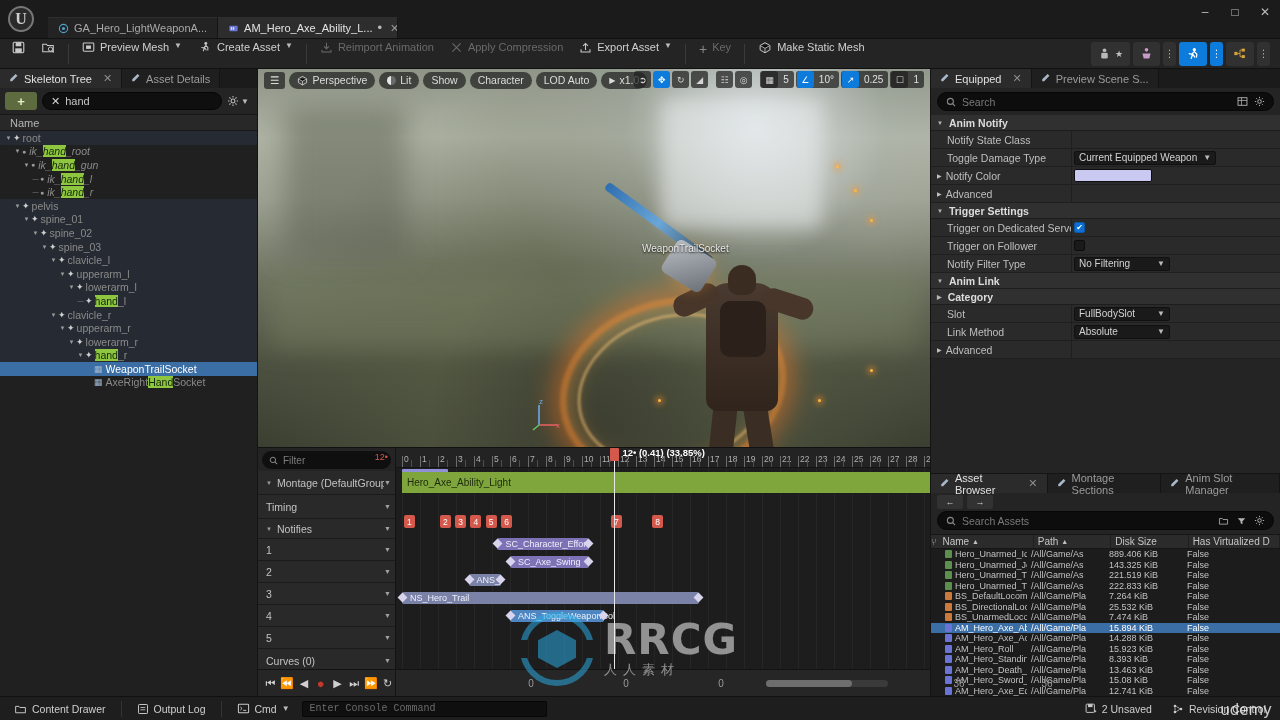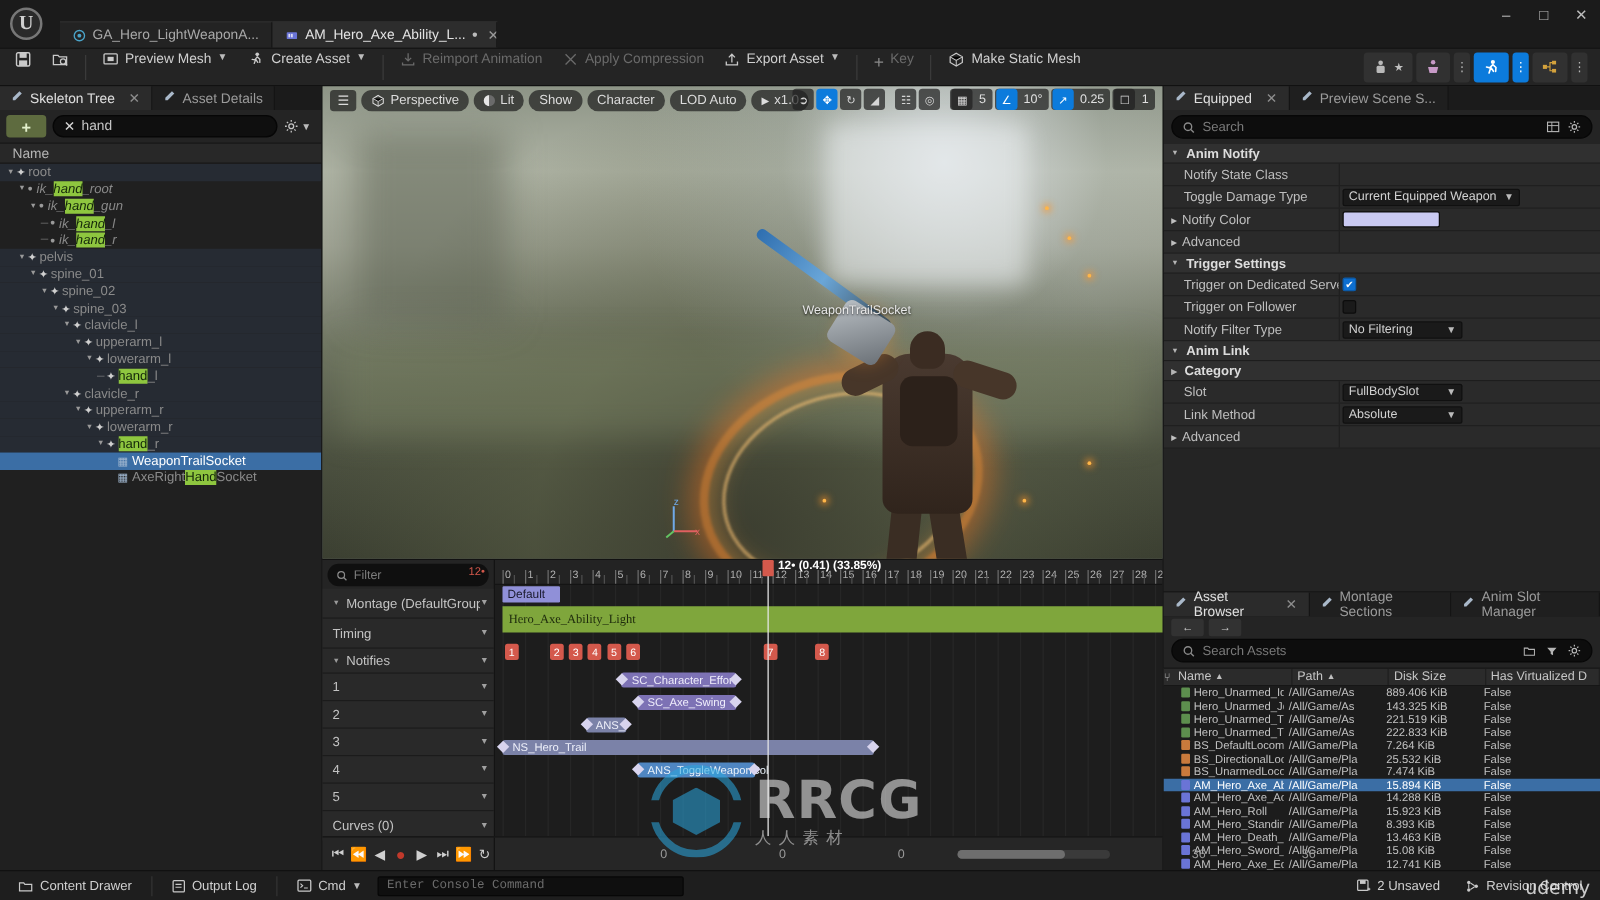--- a/index.html
+++ b/index.html
@@ -771,21 +771,21 @@
               <div class="tick minor" style="left: 501px;"></div>
               <div class="tick" style="left: 510px;"></div>
               <div class="ticklbl" style="left: 512px;">28</div>
               <div class="tick minor" style="left: 519px;"></div>
               <div class="tick" style="left: 528px;"></div>
               <div class="ticklbl" style="left: 530px;">29</div>
             </div>
             <div class="sectionbar" style="left: 6px; top: 21px; width: 46px;">
               <span>Default</span>
             </div>
-            <div class="montagebar" style="left: 6px; top: 37px; width: 662px; font-family: Liberation Serif, serif;">
+            <div class="montagebar" style="left: 6px; top: 24px; width: 662px;">
               <span>Hero_Axe_Ability_Light</span>
             </div>
             <div class="notifykey" style="left: 7.8px; top: 67px;">
               <span>1</span>
             </div>
             <div class="notifykey" style="left: 43.8px; top: 67px;">
               <span>2</span>
             </div>
             <div class="notifykey" style="left: 59.1px; top: 67px;">
               <span>3</span>

